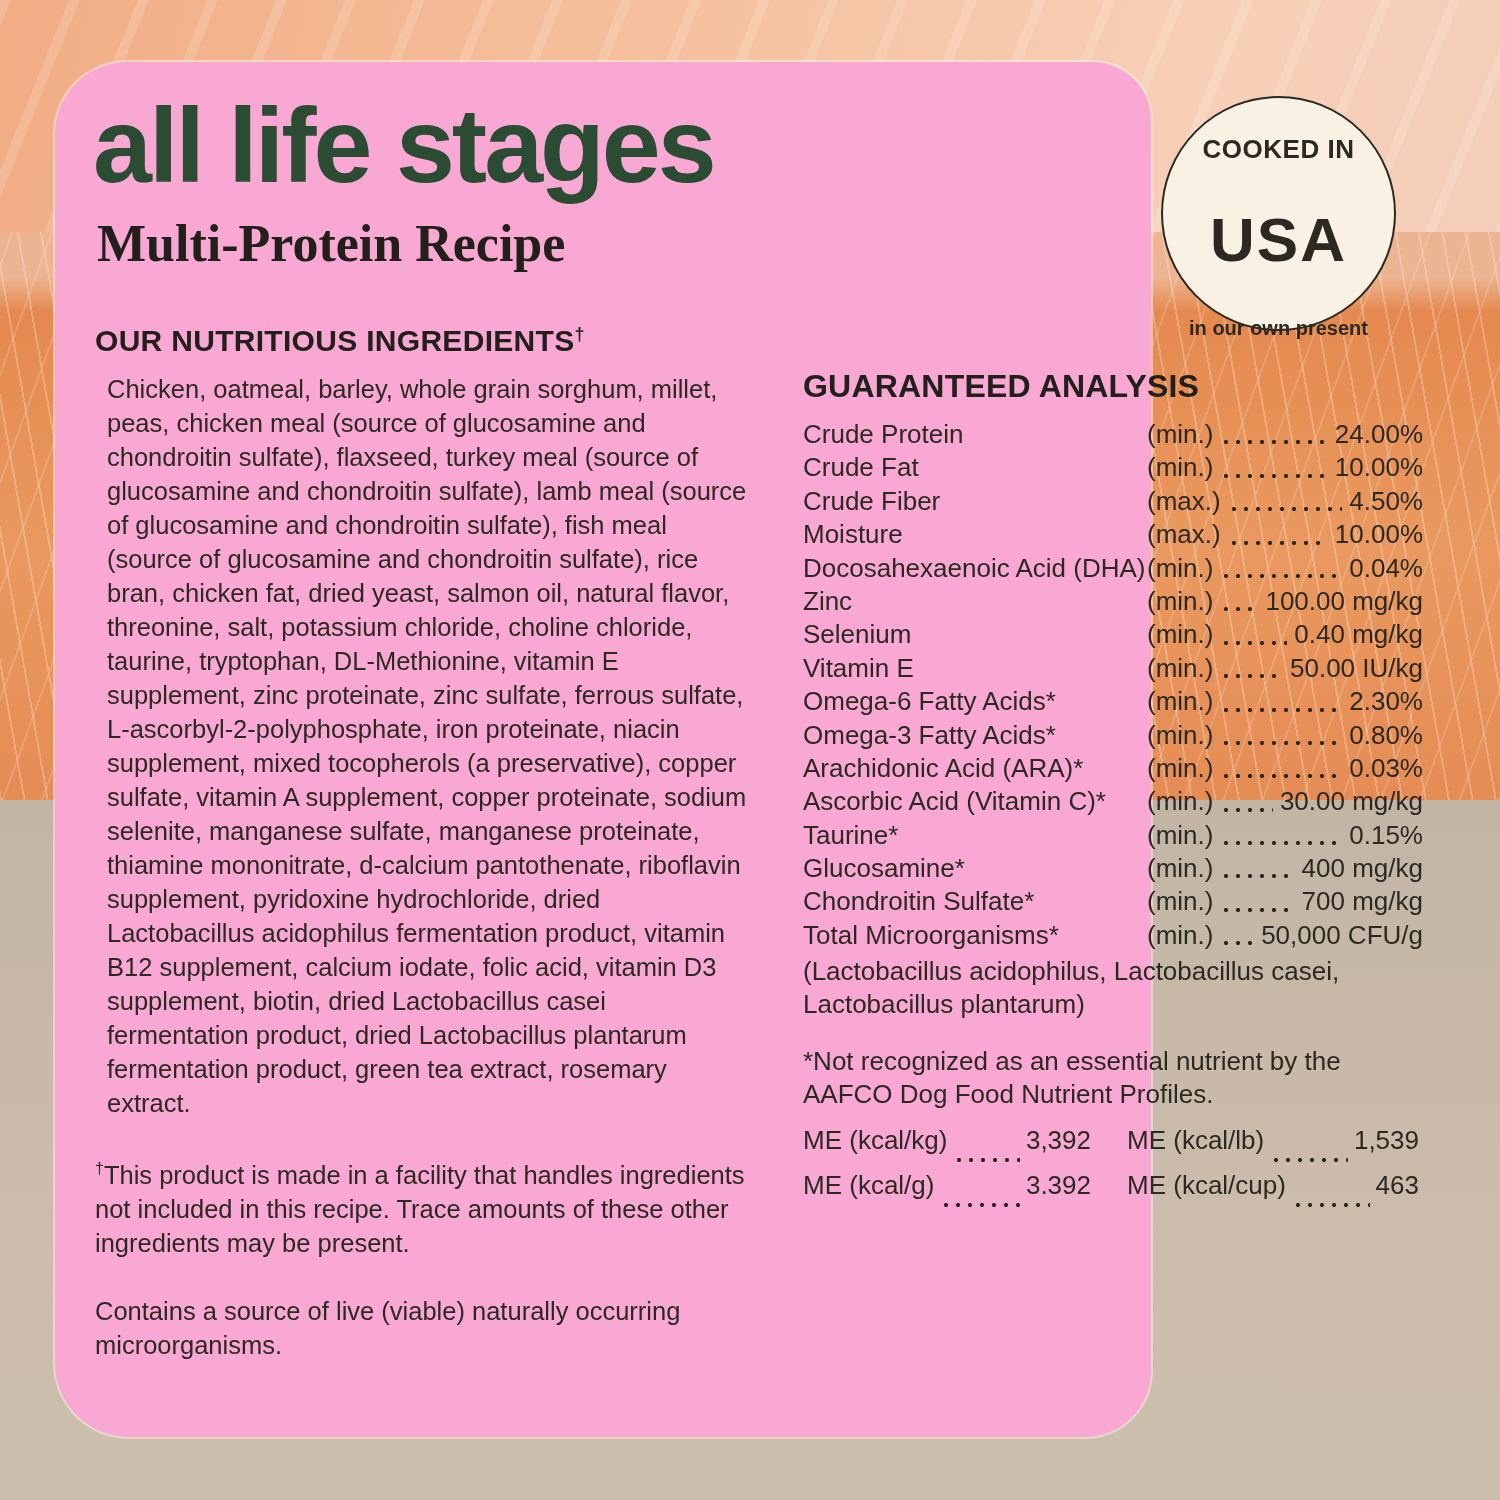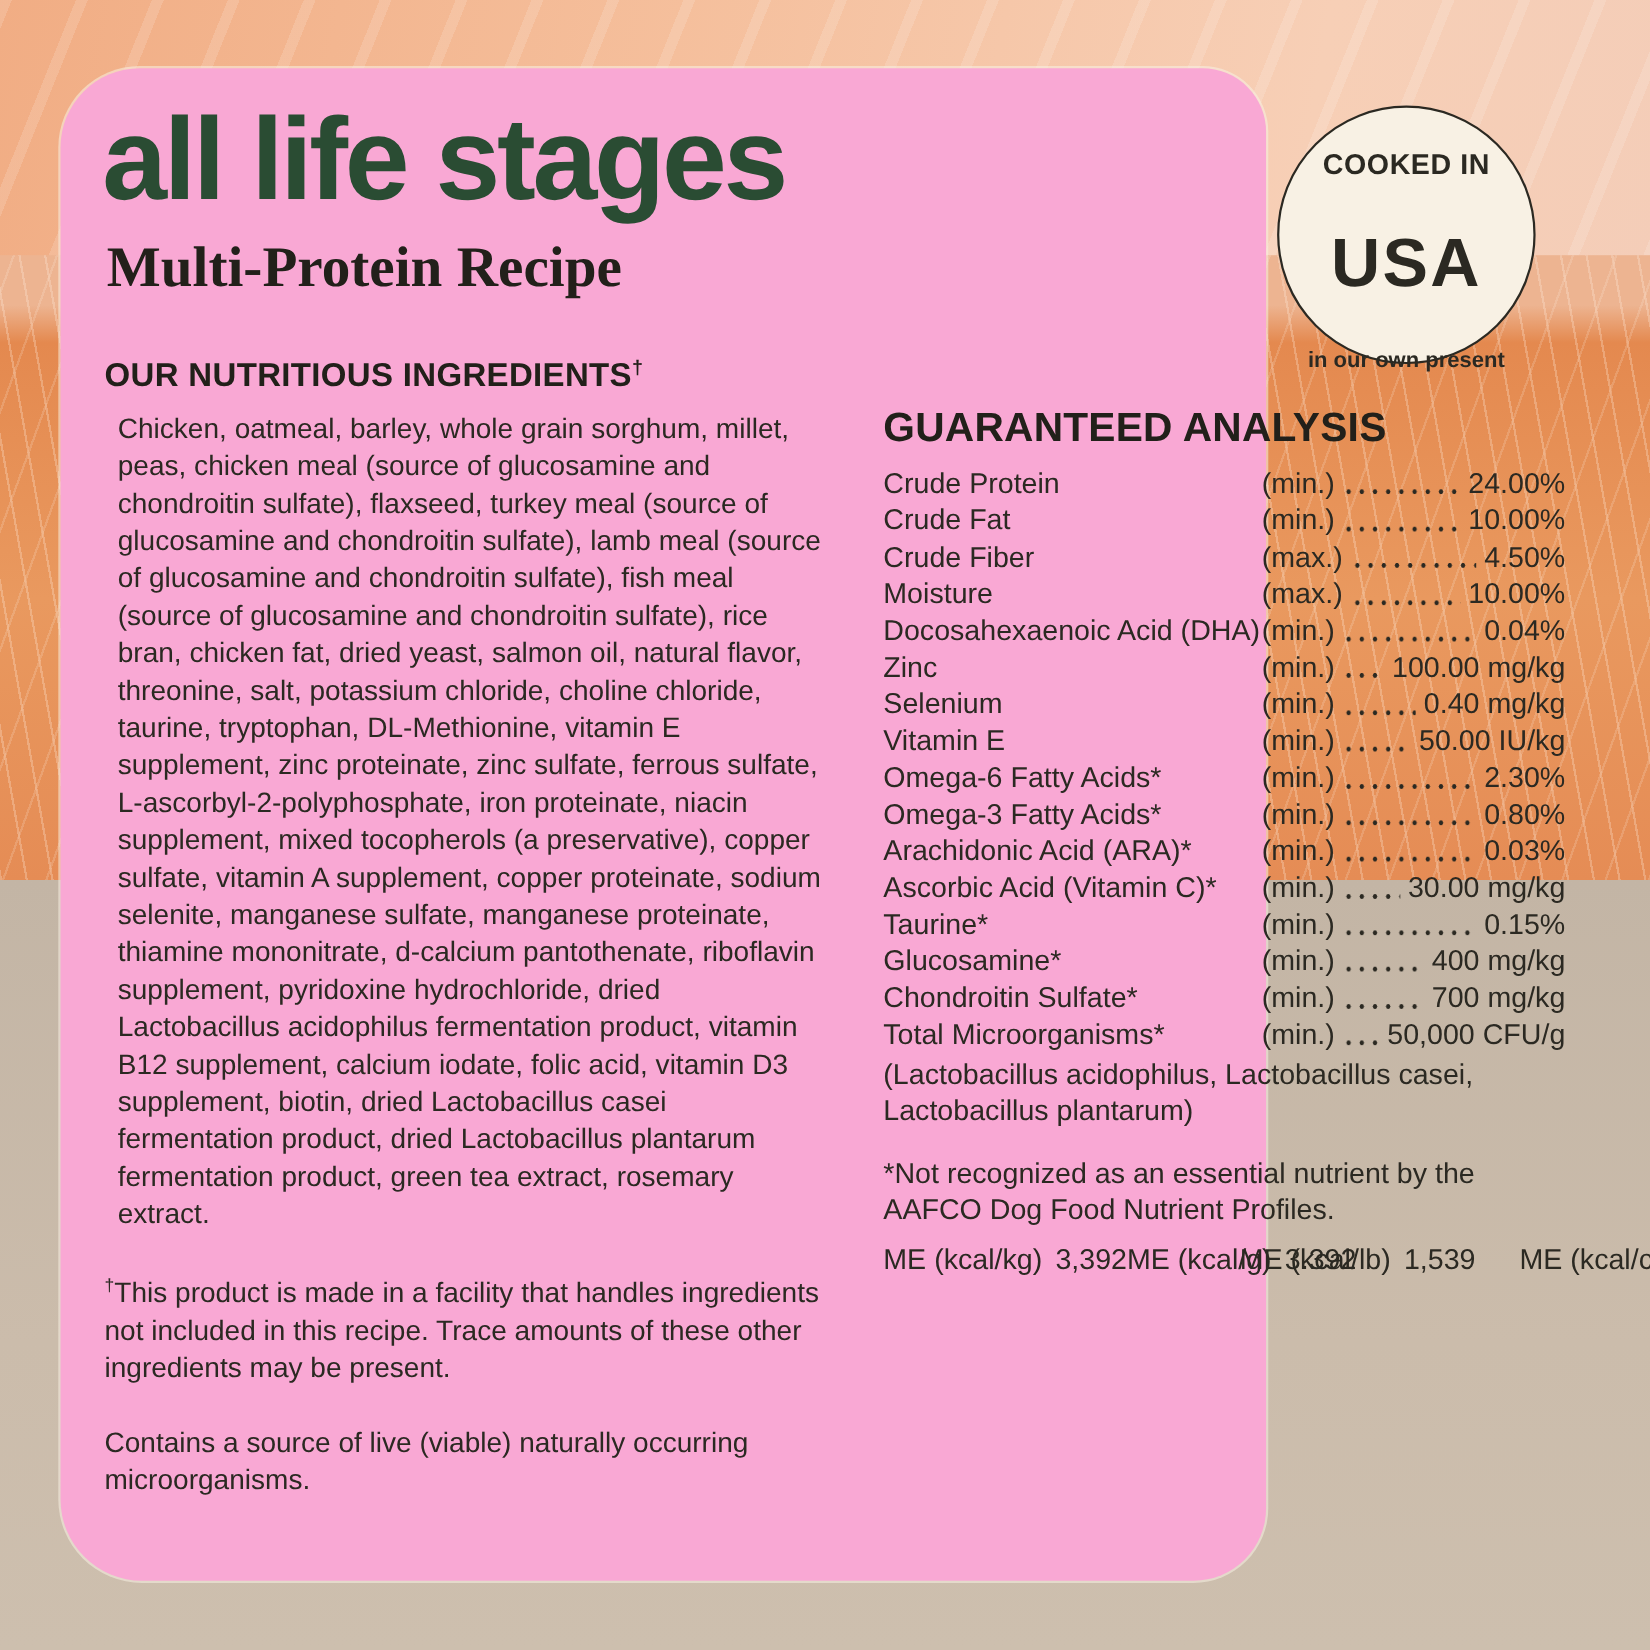--- a/index.html
+++ b/index.html
@@ -71,38 +71,38 @@
   .col-left { position:absolute; left:40px; top:262px; width:668px; color:#2b2922; }
   .ing-heading { margin:0 0 14px 0; font-size:30px; font-weight:700; letter-spacing:.3px; color:#22201a; }
   .ing-heading sup { font-size:18px; }
   .ing-body { margin:12px; font-size:25.5px; line-height:34px; color:#2b2922; }
   .ing-footnote { margin:32px 0 0 0; font-size:25.5px; line-height:34px; }
   .ing-footnote sup { font-size:16px; }
   .ing-note { margin:34px 0 0 0; font-size:25.5px; line-height:34px; }
 
   
   .col-right { position:absolute; left:748px; top:306px; width:620px; color:#2b2922; }
-  .ga-heading { margin:0 0 14px 0; font-size:37px; font-weight:700; letter-spacing:.2px; color:#22201a; }
+  .ga-heading { margin:0 0 14px 0; font-size:32px; font-weight:700; letter-spacing:.2px; color:#22201a; }
   .ga-row { display:flex; align-items:baseline; height:33.4px; font-size:26px; }
   .ga-name { flex:none; width:344px; white-space:nowrap; }
   .ga-qual { flex:none; white-space:nowrap; }
   .ga-dots {
     flex:1 1 auto; align-self:flex-end; height:6px; margin:0 7px 7px 7px;
     background-image:radial-gradient(circle, #2b2922 1.9px, rgba(0,0,0,0) 2.3px);
     background-size:12px 6px; background-repeat:repeat-x; background-position:center left;
   }
   .ga-value { flex:none; white-space:nowrap; text-align:right; }
   .ga-species { margin:2px 0 0 0; font-size:26px; line-height:33px; }
   .ga-footnote { margin:24px 0 0 0; font-size:26px; line-height:33px; }
 
   .cal-heading { margin:40px 0 0 0; font-size:31px; font-weight:700; letter-spacing:-.3px; color:#22201a; }
   .cal-grid { display:flex; gap:36px; margin-top:14px; }
-  .cal-col { display:flex; flex-direction:row; }
+  .cal-col { display:flex; flex-direction:column; }
   .cal-col-1 { width:288px; }
-  .cal-col-2 { width:292px;gap:40px; }
+  .cal-col-2 { width:292px; }
   .cal-row { display:flex; align-items:baseline; height:45px; font-size:26px; }
   .cal-label { flex:none; white-space:nowrap; }
   .cal-dots {
     flex:1 1 auto; align-self:flex-end; height:6px; margin:0 6px 7px 6px;
     background-image:radial-gradient(circle, #2b2922 1.9px, rgba(0,0,0,0) 2.3px);
     background-size:12px 6px; background-repeat:repeat-x; background-position:center left;
   }
   .cal-value { flex:none; white-space:nowrap; }
 </style>
 </head>

